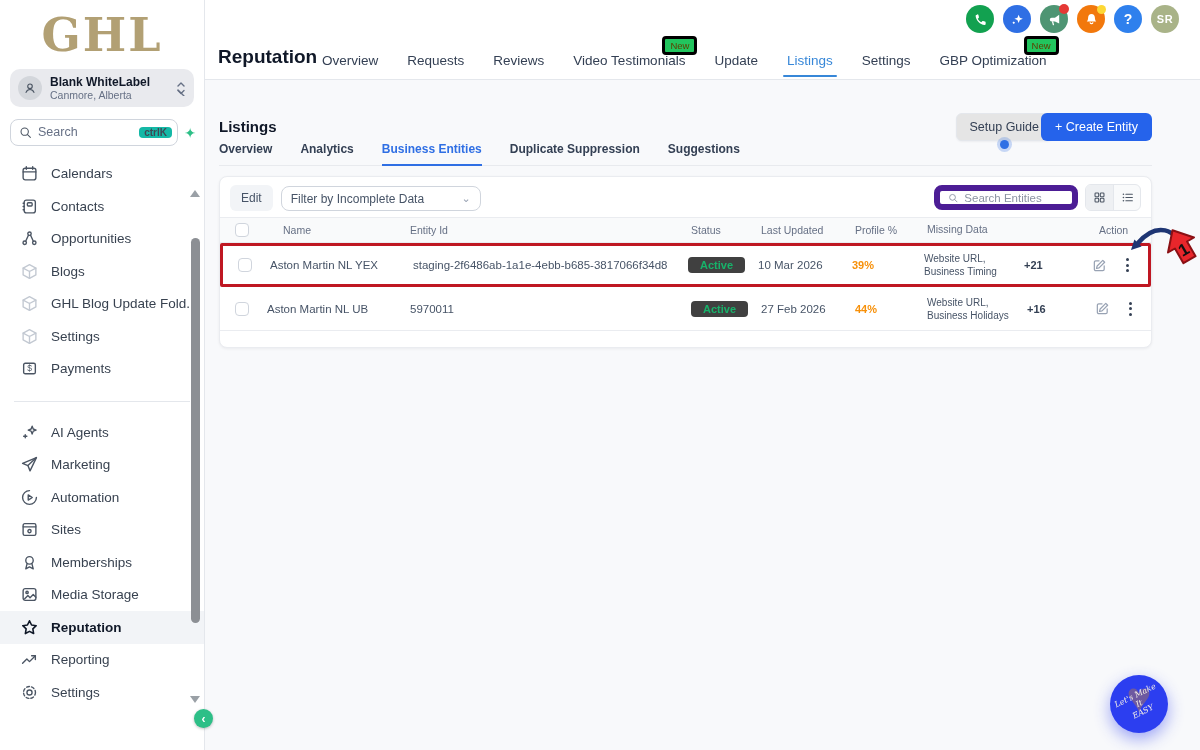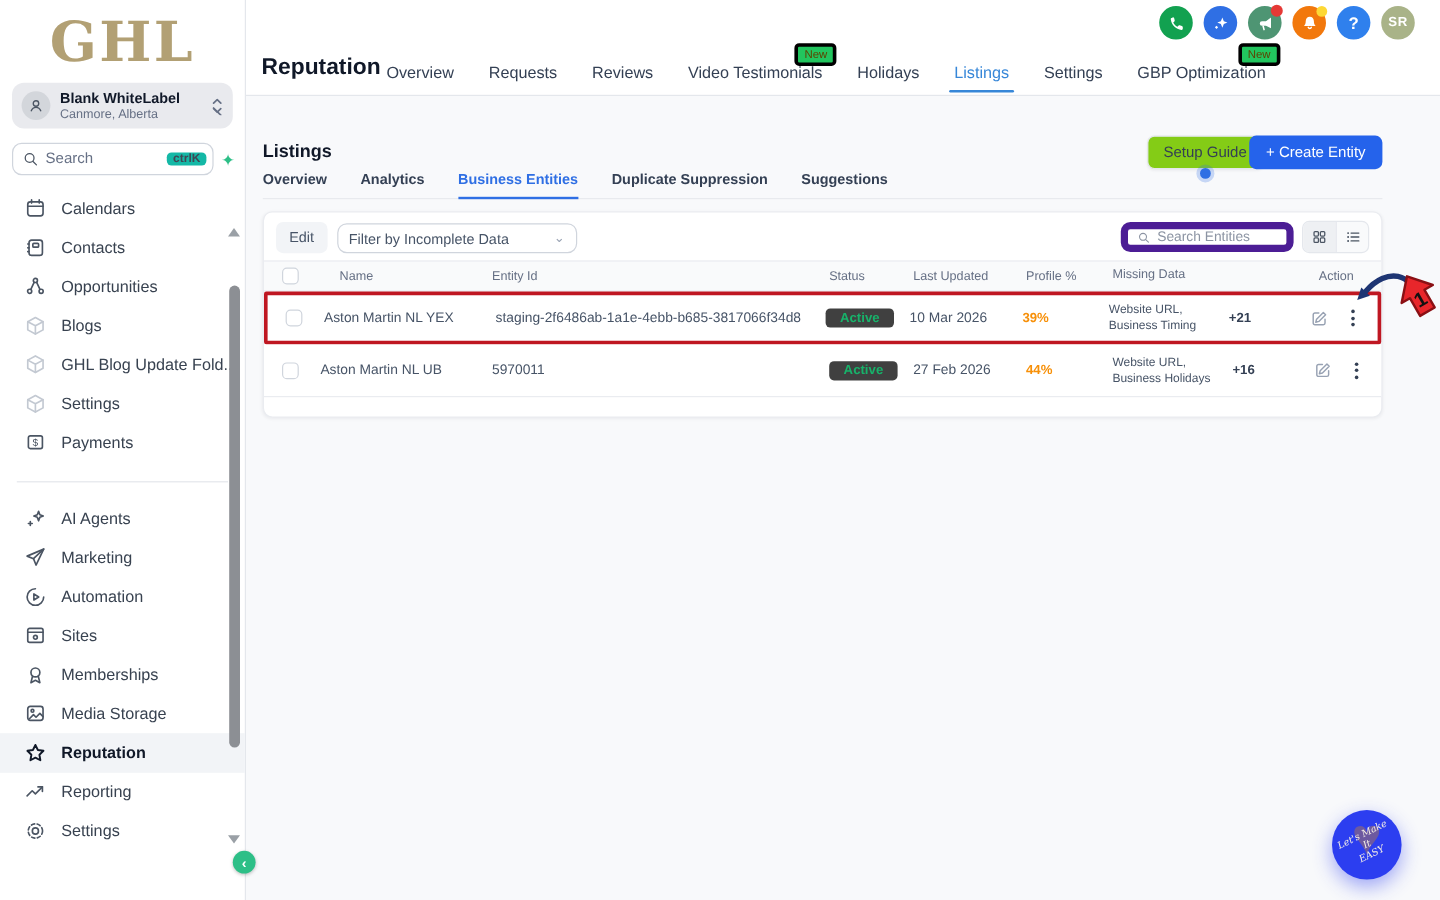--- a/index.html
+++ b/index.html
@@ -74,21 +74,21 @@
              background:#fdd835; }
 
   
   .content { position:absolute; left:205px; top:80px; width:995px; height:670px; background:#f8f9fb; }
   .pg-title { position:absolute; left:14px; top:38px; font-size:15px; font-weight:700; color:#101828; }
   .pg-tabs { position:absolute; left:14px; top:62px; right:48px; display:flex; gap:28px;
              border-bottom:1px solid #e8eaee; padding-bottom:9px; }
   .ptab { font-size:12px; font-weight:600; color:#344054; cursor:pointer; position:relative; white-space:nowrap; }
   .ptab.active { color:#2f6fe4; }
   .ptab.active::after { content:""; position:absolute; left:0; right:0; bottom:-10px; height:2px; background:#2f6fe4; }
-  .setup-btn { position:absolute; top:33px; right:147px; background:#84cc16; border:1px solid #e4e7ec;
+  .setup-btn { position:absolute; top:33px; right:147px; background:#e5e5e5; border:1px solid #e4e7ec;
                border-radius:6px; padding:6px 13px; font-size:12.5px; color:#344054;
                box-shadow:0 1px 2px rgba(16,24,40,.05); cursor:pointer; }
   .setup-btn::after { content:""; position:absolute; left:50%; bottom:-9px; width:9px; height:9px;
                       margin-left:-4px; border-radius:50%; background:#2f6fe4;
                       box-shadow:0 0 0 3px rgba(47,111,228,.25); }
   .create-btn { position:absolute; top:33px; right:48px; background:#2563eb; border:0; border-radius:6px;
                 padding:7px 14px; font-size:12.5px; color:#fff; font-family:"Liberation Sans",sans-serif;
                 cursor:pointer; }
 
   
@@ -346,21 +346,21 @@
 </div>
 <div class="collapse-btn">‹</div>
 
 <div class="main-header">
   <div class="hd-title">Reputation</div>
   <div class="hd-tabs">
     <div class="htab"><span>Overview</span></div>
     <div class="htab"><span>Requests</span></div>
     <div class="htab"><span>Reviews</span></div>
     <div class="htab"><span>Video Testimonials</span><span class="new-badge">New</span></div>
-    <div class="htab"><span>Holidays</span></div>
+    <div class="htab"><span>Update</span></div>
     <div class="htab active"><span>Listings</span></div>
     <div class="htab"><span>Settings</span></div>
     <div class="htab"><span>GBP Optimization</span><span class="new-badge">New</span></div>
   </div>
   <div class="hd-icons">
     <div class="cicon c-phone">
       <svg width="15" height="15" viewBox="0 0 16 16">
           <path d="M4.8 2.5c.5 0 .9.3 1 .8l.5 2c.1.4 0 .8-.3 1l-1 1c.8 1.6 2.1 2.9 3.7 3.7l1-1c.2-.3.6-.4 1-.3l2 .5c.5.1.8.5.8 1v1.6c0 .6-.5 1.1-1.1 1-5-.6-9-4.6-9.6-9.6-.1-.6.4-1.1 1-1.1z" fill="#fff"></path>
         </svg>
     </div>

